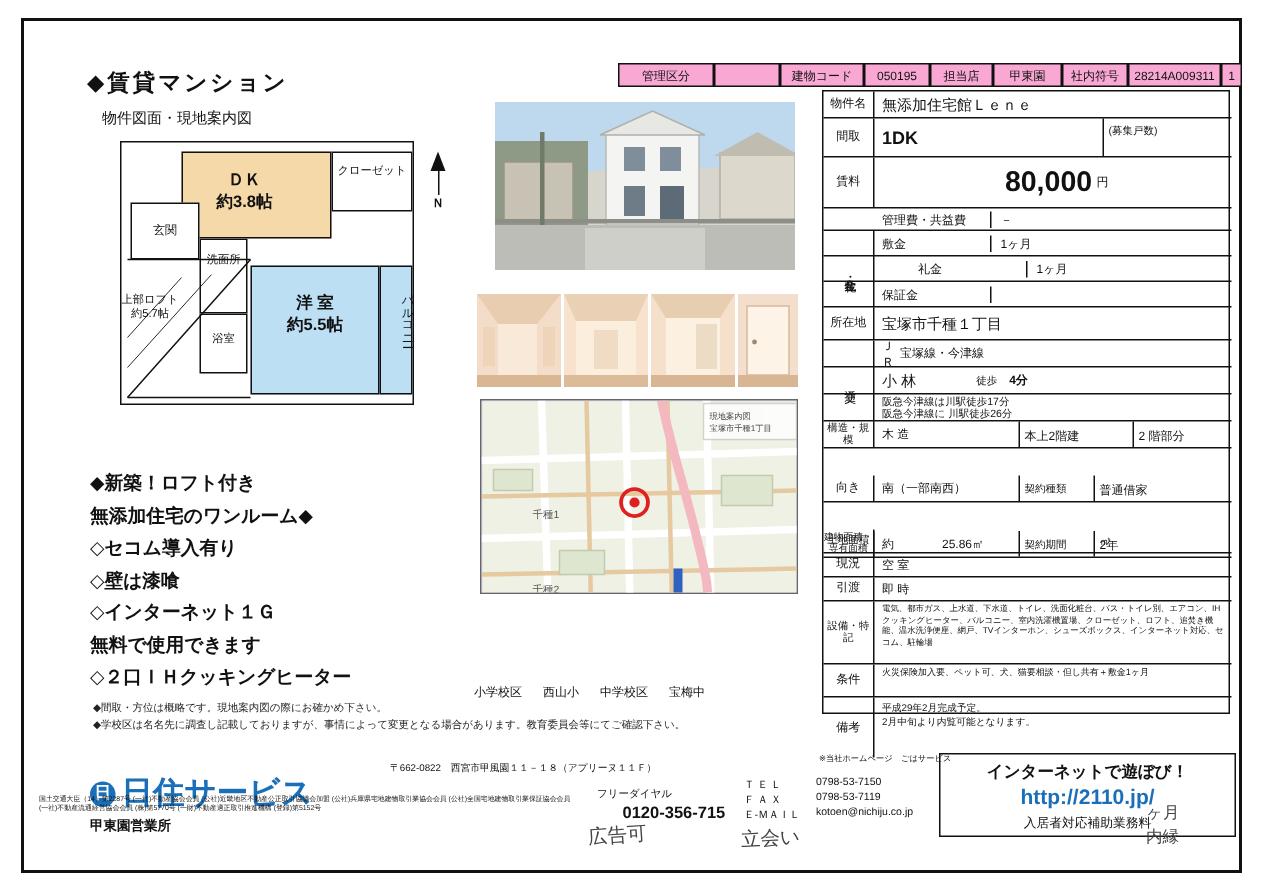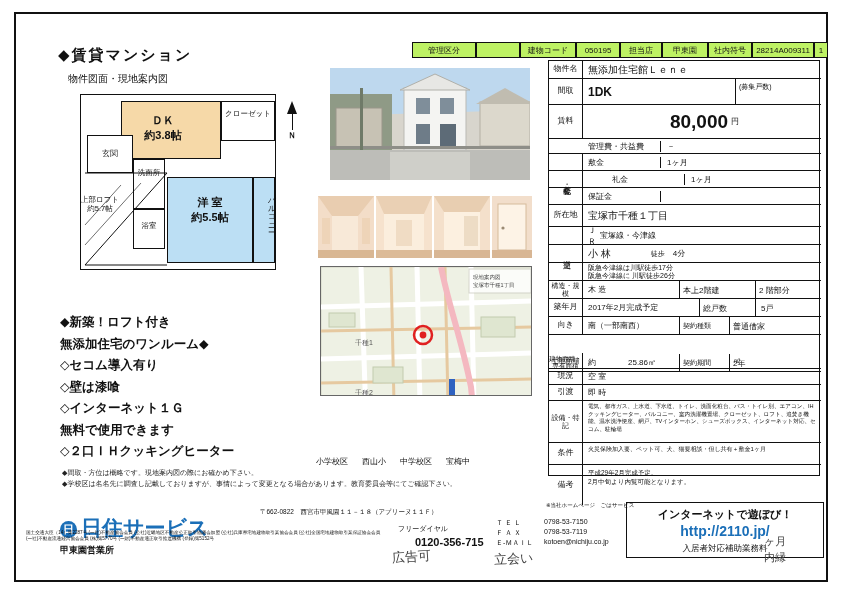--- a/index.html
+++ b/index.html
@@ -7,21 +7,21 @@
     width:842px;height:595px;background:#ffffff;
     font-family:"Liberation Sans","DejaVu Sans",sans-serif;
     color:#111;overflow:hidden;
   }
   .sheet{position:relative;width:842px;height:595px;box-sizing:border-box;}
   .frame{position:absolute;left:14px;top:12px;width:814px;height:570px;border:2px solid #111;box-sizing:border-box;}
 
   
   .hdr-title{position:absolute;left:58px;top:46px;font-size:15px;font-weight:bold;letter-spacing:2px;}
   .hdr-sub{position:absolute;left:68px;top:72px;font-size:10px;}
-  .hdr-box{position:absolute;border:1px solid #111;box-sizing:border-box;font-size:8px;display:flex;align-items:center;justify-content:center;text-align:center;background:#bef264;}
+  .hdr-box{position:absolute;border:1px solid #111;box-sizing:border-box;font-size:8px;display:flex;align-items:center;justify-content:center;text-align:center;background:#f9a8d4;}
 
   
   .plan-wrap{position:absolute;left:62px;top:86px;width:240px;height:190px;}
   .plan-outer{position:absolute;left:18px;top:8px;width:196px;height:176px;border:1.5px solid #111;box-sizing:border-box;background:#fff;}
   .rm{position:absolute;box-sizing:border-box;border:1px solid #111;}
   .rm-dk{left:40px;top:6px;width:100px;height:58px;background:#f6d9a8;}
   .rm-yoshitsu{left:86px;top:82px;width:86px;height:86px;background:#bcdff4;}
   .rm-balcony{left:172px;top:82px;width:22px;height:86px;background:#bcdff4;}
   .rm-closet{left:140px;top:6px;width:54px;height:40px;background:#fff;}
   .rm-genkan{left:6px;top:40px;width:46px;height:38px;background:#fff;}
@@ -308,49 +308,41 @@
       </div>
       <div class="rval">
         <span style="width:12px;display:inline-block;">ＪＲ</span>
         <span>宝塚線・今津線</span>
       </div>
     </div>
     <div class="rrow" style="top:184px;height:18px;">
       <div class="rval" style="left:34px;">
         <span style="font-size:10px;padding-right:40px;">小 林</span>
         <span style="font-size:7px;">徒歩</span>
-        <span style="padding-left:8px;">4分</span>
+        <span style="padding-left:8px;font-weight:bold;">4分</span>
       </div>
     </div>
     <div class="rrow" style="top:202px;height:9px;border-bottom:none;">
       <div class="rval" style="left:34px;font-size:7px;">阪急今津線は川駅徒歩17分</div>
     </div>
     <div class="rrow" style="top:211px;height:9px;">
       <div class="rval" style="left:34px;font-size:7px;">阪急今津線に 川駅徒歩26分</div>
     </div>
 
     <div class="rrow" style="top:220px;height:18px;">
       <div class="rlab">
         <span style="font-size:7px;">構造・規模</span>
       </div>
       <div class="rval">木 造</div>
       <div class="vline" style="left:130px;"></div>
       <div style="position:absolute;left:134px;top:4px;font-size:8px;">本上2階建</div>
       <div class="vline" style="left:206px;"></div>
       <div style="position:absolute;left:210px;top:4px;font-size:8px;">2 階部分</div>
     </div>
 
-    <div class="rrow" style="top:238px;height:18px;">
-      <div class="rlab">築年月</div>
-      <div class="rval">2017年2月完成予定</div>
-      <div class="vline" style="left:150px;"></div>
-      <div style="position:absolute;left:154px;top:4px;font-size:8px;">総戸数</div>
-      <div class="vline" style="left:206px;"></div>
-      <div style="position:absolute;left:212px;top:4px;font-size:8px;">5戸</div>
-    </div>
 
     <div class="rrow" style="top:256px;height:18px;">
       <div class="rlab">向き</div>
       <div class="rval">南（一部南西）</div>
       <div class="vline" style="left:130px;"></div>
       <div style="position:absolute;left:134px;top:4px;font-size:7px;">契約種類</div>
       <div class="vline" style="left:180px;"></div>
       <div style="position:absolute;left:184px;top:4px;font-size:8px;">普通借家</div>
     </div>
 

